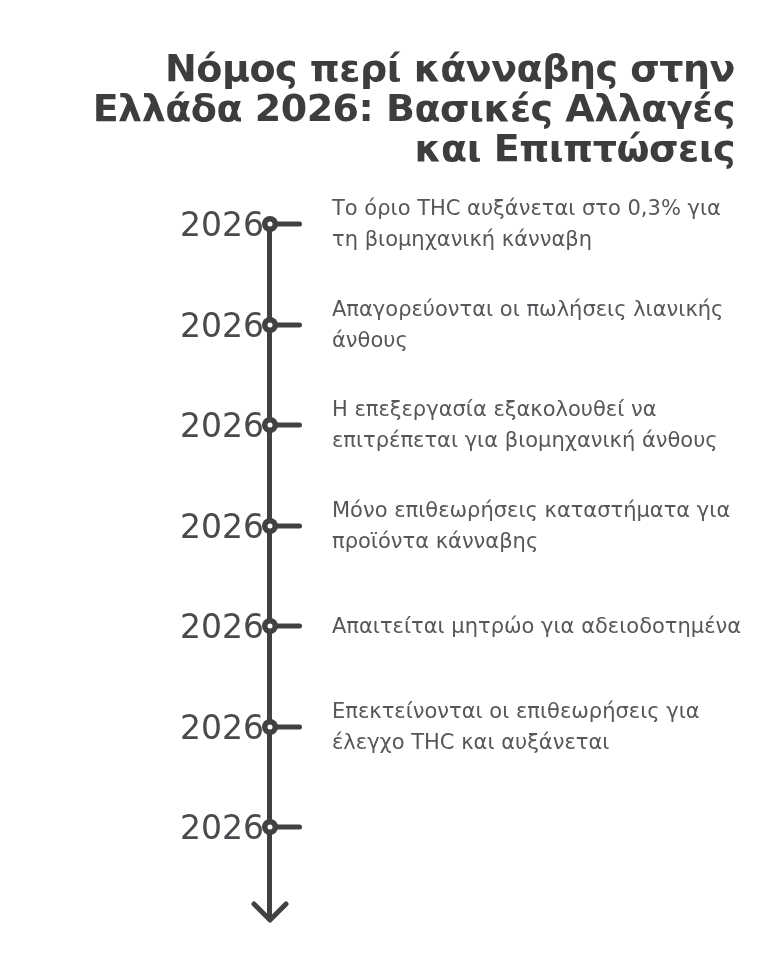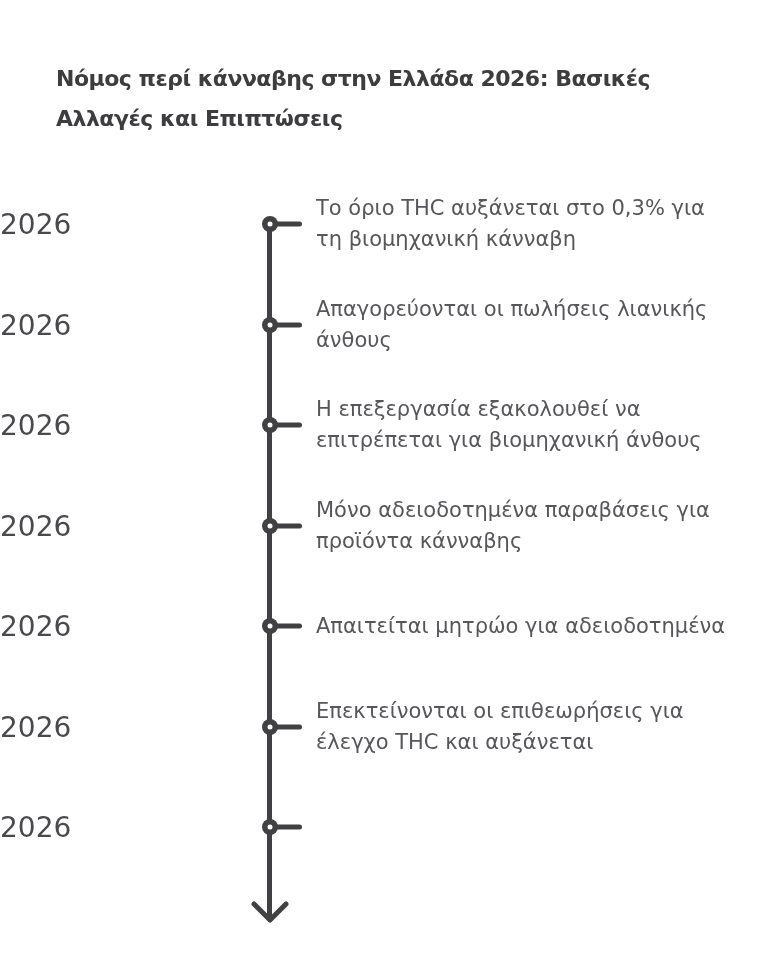--- a/index.html
+++ b/index.html
@@ -15,23 +15,23 @@
     background: var(--background, #ffffff);
     font-family: "DejaVu Sans", sans-serif;
     overflow: hidden;
   }
   .title {
     position: absolute;
     top: 42px;
     left: 50%;
     transform: translateX(-50%);
     width: 690px;
-    margin: 17px;
-    text-align: left;
-    font-size: 22px;
+    margin: 6px;
+    text-align: right;
+    font-size: 38px;
     line-height: 40px;
     font-weight: bold;
     letter-spacing: -0.5px;
     color: var(--title, #3d3d40);
   }
   .timeline {
     position: absolute;
     top: 174px;
     left: 0;
     width: 768px;
@@ -68,22 +68,24 @@
   .event-row {
     position: relative;
     height: 100.5px;
   }
   .year {
     position: absolute;
     left: 0;
     width: 244px;
     top: 50%;
     transform: translateY(-50%);
-    font-size: 28px;
+    text-align: right;
+    font-size: 33px;
     color: var(--year, #4a4a4e);
+    padding-left: 20px;
   }
   .dot {
     position: absolute;
     left: 262px;
     top: 50%;
     transform: translateY(-50%);
     width: 16px;
     height: 16px;
     border-radius: 50%;
     background: var(--line, #414144);
@@ -106,21 +108,21 @@
     top: 50%;
     transform: translateY(-50%);
     width: 30px;
     height: 5px;
     border-radius: 3px;
     background: var(--line, #414144);
     z-index: 1;
   }
   .text {
     position: absolute;
-    left: 316px;
+    left: 332px;
     width: 420px;
     top: 50%;
     transform: translateY(-50%);
     font-size: 21px;
     line-height: 31px;
     color: var(--text, #57575b);
   }
 </style>
 </head>
 <body>
@@ -152,21 +154,21 @@
     <div class="year">2026</div>
     <span class="dot"></span>
     <span class="tick"></span>
     <div class="text">Η επεξεργασία εξακολουθεί να επιτρέπεται για βιομηχανική άνθους</div>
   </div>
 
   <div class="event-row">
     <div class="year">2026</div>
     <span class="dot"></span>
     <span class="tick"></span>
-    <div class="text">Μόνο αδειοδοτημένα παραβάσεις για προϊόντα κάνναβης</div>
+    <div class="text">Μόνο επιθεωρήσεις καταστήματα για προϊόντα κάνναβης</div>
   </div>
 
   <div class="event-row">
     <div class="year">2026</div>
     <span class="dot"></span>
     <span class="tick"></span>
     <div class="text">Απαιτείται μητρώο για αδειοδοτημένα</div>
   </div>
 
   <div class="event-row">

